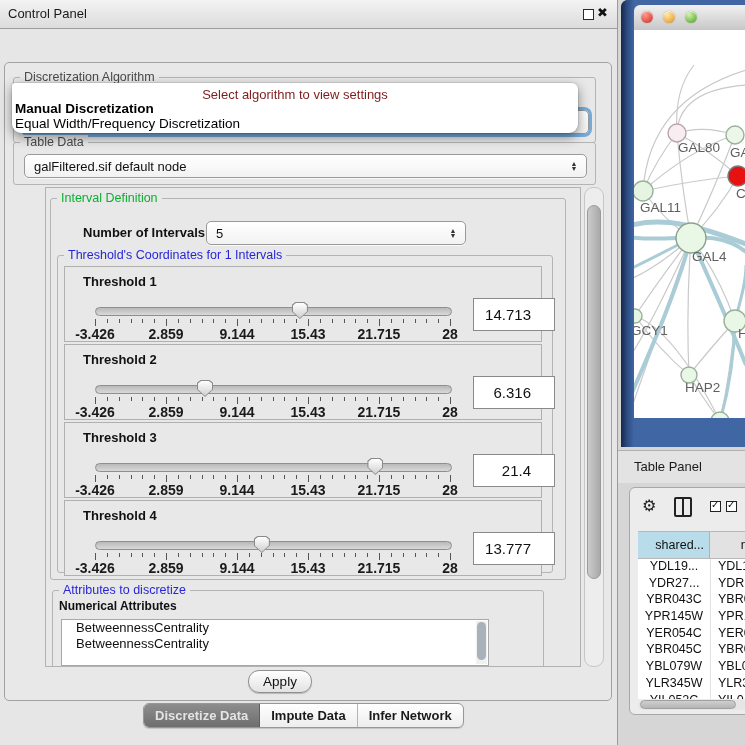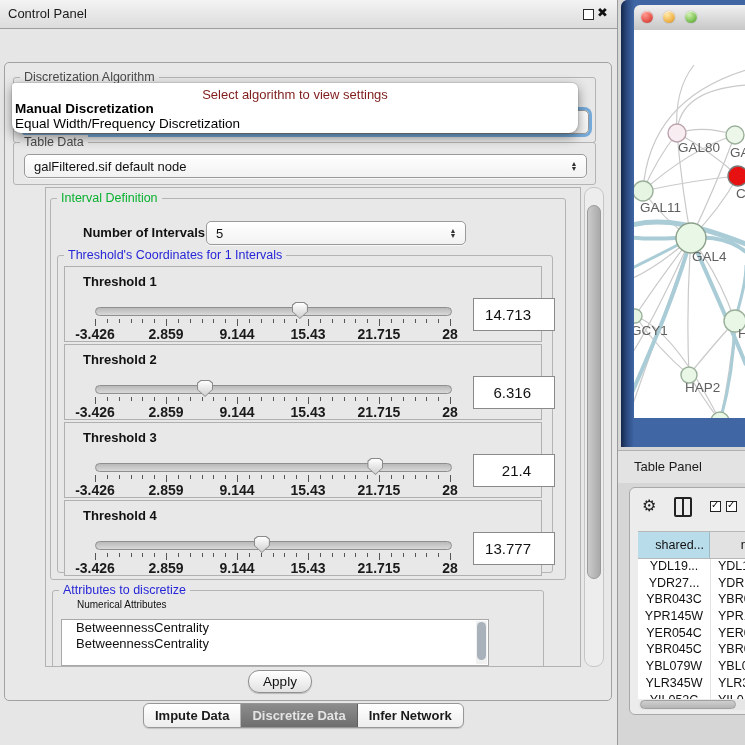--- a/index.html
+++ b/index.html
@@ -60,21 +60,21 @@
   .tick.minor{height:4px;} .tick.major{height:7px;}
   .tick-label{position:absolute;top:59px;transform:translateX(-50%);font-size:14px;font-weight:600;color:#1a1a1a;white-space:nowrap;}
   .thumb-sl{position:absolute;top:35px;width:16px;height:17px;}
   .thumb-sl .o{position:absolute;inset:0;background:#8a8a8a;
      clip-path:polygon(22% 0,78% 0,100% 16%,100% 56%,50% 100%,0 56%,0 16%);}
   .thumb-sl .i{position:absolute;inset:1px;background:linear-gradient(#ffffff,#cfcfcf);
      clip-path:polygon(22% 0,78% 0,100% 16%,100% 56%,50% 100%,0 56%,0 16%);}
   .val-box{position:absolute;left:408px;top:31px;width:57px;height:31px;background:#fff;border:1px solid #8a8a8a;
      font-size:15px;text-align:right;line-height:31px;padding-right:23px;box-sizing:content-box;}
   
-  .attr-sub{position:absolute;left:24px;top:8px;font-weight:normal;font-size:10px;}
+  .attr-sub{position:absolute;left:6px;top:8px;font-weight:bold;font-size:12px;}
   .attr-list{position:absolute;left:8px;top:28px;width:426px;height:45px;background:#fff;border:1px solid #a8a8a8;
      overflow:hidden;font-size:13px;}
   .attr-item{padding-left:14px;line-height:16px;white-space:nowrap;}
   .attr-scroll{position:absolute;right:1px;top:1px;width:11px;height:43px;background:#f1f1f1;}
   .attr-scroll .thumb{position:absolute;left:1px;top:1px;width:9px;height:38px;border-radius:5px;background:#a9b2ba;}
   .apply-btn{position:absolute;left:243px;top:607px;width:62px;height:21px;border:1px solid #8f8f8f;border-radius:11px;
      background:linear-gradient(#ffffff,#e2e2e2);font-size:13.5px;text-align:center;line-height:21px;box-shadow:0 1px 1px rgba(0,0,0,.2);}
   
   #rs{position:absolute;left:617px;top:0;width:128px;height:745px;background:#d6d6d6;border-left:1px solid #9a9a9a;box-sizing:border-box;}
   .net-window{position:absolute;left:3px;top:0;width:125px;height:447px;background:#4066a4;border-radius:7px 0 0 0;overflow:hidden;}
@@ -367,22 +367,22 @@
       </div>
 
       <div class="vscroll">
           <div class="thumb"></div>
         </div>
 
       <div class="apply-btn">Apply</div>
     </div>
 
     <div class="seg" id="bottom-tabs">
+      <span class="it sel">Discretize Data</span>
       <span class="it">Impute Data</span>
-      <span class="it sel">Discretize Data</span>
       <span class="it">Infer Network</span>
     </div>
   </div>
 
   <div id="rs">
     <div class="net-window">
       <div class="net-titlebar">
         <span class="light red"></span>
         <span class="light yellow"></span>
         <span class="light green"></span>

